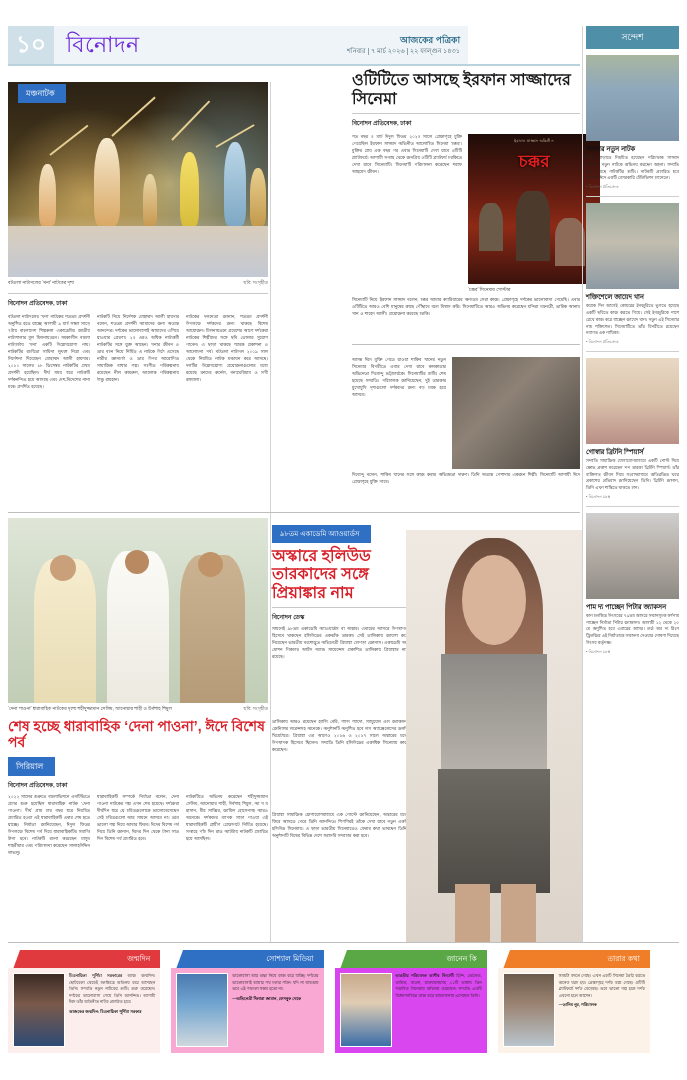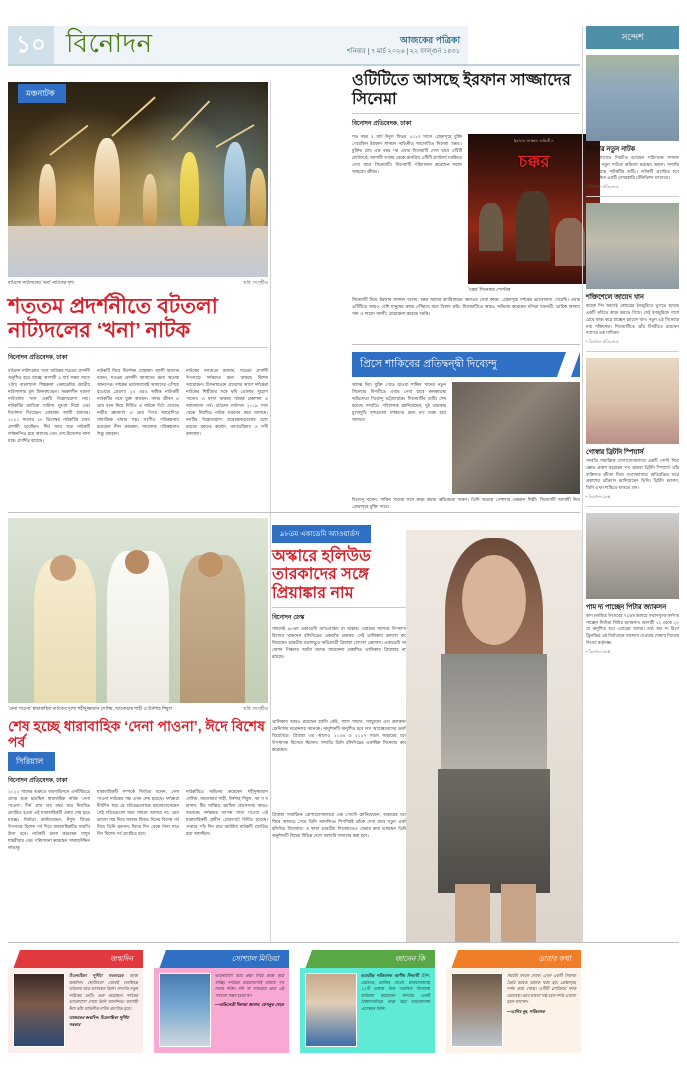--- a/index.html
+++ b/index.html
@@ -12,21 +12,21 @@
   }
   .page { position: relative; width: 687px; height: 1080px; background:#fff; padding: 0; }
 
   
   .masthead { position:absolute; left:8px; top:26px; width:460px; height:38px;
               display:flex; align-items:stretch; }
   .pagenum { width:46px; background:#cfe0e8; color:#ffffff; font-size:23px;
              display:flex; align-items:center; justify-content:center; font-weight:bold; }
   .sect-wrap { flex:1; background:#eef4f7; display:flex; align-items:center;
                justify-content:space-between; padding:0 8px 0 12px; }
-  .sect-name { font-size:26px; color:#4d7c0f; letter-spacing:.5px; }
+  .sect-name { font-size:22px; color:#6d28d9; letter-spacing:.5px; }
   .paper-meta { text-align:right; line-height:1.25; }
   .paper-name { font-size:9px; color:#2f6d8a; font-weight:bold; }
   .paper-date { font-size:6.5px; color:#44606e; margin-top:1px; }
   .masthead-rule { position:absolute; left:8px; top:64px; width:572px; height:2px; background:#b9d2dd; }
 
   
   .tag { display:inline-block; color:#fff; font-size:8px; padding:3px 12px 3px 8px; }
   .tag-blue { background:#2f6fc4; }
   .hl { color:#d8202a; line-height:1.12; font-weight:bold; }
   .byline { font-size:6px; color:#1a1a1a; margin:4px 0 3px; font-weight:bold; }
@@ -99,34 +99,34 @@
   .sidebar { position:absolute; left:586px; top:26px; width:93px; }
   .sb-head { background:#4f8fa8; color:#fff; font-size:9px; text-align:center; padding:4px 0; }
   .sb-item { margin-top:6px; }
   .sb-photo { width:100%; height:86px; overflow:hidden; }
   .sb-title { font-size:6.6px; font-weight:bold; color:#111; margin:4px 0 2px; line-height:1.25; }
   .sb-txt { font-size:4.2px; line-height:1.6; color:#262626; text-align:justify; }
   .sb-credit { font-size:4px; color:#666; margin-top:2px; }
   .sb-divider { height:1px; background:#cfcfcf; margin:5px 0; }
 
   
-  .strip { position:absolute; left:8px; top:950px; width:573px; display:flex; gap:11px;font-style:italic; }
+  .strip { position:absolute; left:8px; top:950px; width:642px; display:flex; gap:11px; }
   .scard { flex:1; position:relative; padding:0; }
   .scard-head { color:#fff; font-size:7.5px; text-align:right; padding:3px 10px 3px 6px;
                 position:relative; }
   .scard-head:before { content:""; position:absolute; left:0; top:0; width:12px; height:100%;
                 background:#fff; transform:skewX(-20deg); transform-origin:top left; }
   .scard-body { display:flex; gap:4px; padding:5px 5px 6px; }
   .scard-photo { width:52px; height:74px; flex:none; overflow:hidden; border:1px solid #fff; }
   .scard-txt { font-size:4.1px; line-height:1.6; color:#1f1f1f; text-align:justify; }
   .scard-sig { font-size:4.1px; font-weight:bold; margin-top:3px; }
 
   .c-red   { background:#e03a3e; } .bg-red   { background:#fdeeee; }
   .c-blue  { background:#2f6fc4; } .bg-blue  { background:#f9a8d4; }
-  .c-green { background:#5aa845; } .bg-green { background:#5eead4; }
+  .c-green { background:#5aa845; } .bg-green { background:#d946ef; }
   .c-orng  { background:#f07d28; } .bg-orng  { background:#fdf2e8; }
 </style>
 </head>
 <body>
 
 <div class="page">
 
   <div class="masthead">
     <div class="pagenum">১০</div>
     <div class="sect-wrap">
@@ -154,21 +154,20 @@
         <div class="stick" style="left:40%;bottom:72%;width:58px;transform:rotate(-42deg);"></div>
         <div class="stick" style="left:63%;bottom:70%;width:54px;transform:rotate(-46deg);"></div>
         <div class="stick" style="left:80%;bottom:66%;width:44px;transform:rotate(-30deg);"></div>
       </div>
       <div class="caption">
         <span>বটতলা নাট্যদলের ‘খনা’ নাটকের দৃশ্য</span>
         <span class="credit">ছবি: সংগৃহীত</span>
       </div>
     </div>
 
-    <div class="hl main-hl">শততম প্রদর্শনীতে বটতলা নাট্যদলের ‘খনা’ নাটক</div>
     <div class="rule" style="margin-top:6px;"></div>
     <div class="byline">বিনোদন প্রতিবেদক, ঢাকা</div>
 
     <div class="main-cols">
       <div class="col txt">বটতলা নাট্যদলের ‘খনা’ নাটকের শততম প্রদর্শনী অনুষ্ঠিত হতে যাচ্ছে আগামী ৯ মার্চ সন্ধ্যা সাড়ে ৭টায় বাংলাদেশ শিল্পকলা একাডেমির জাতীয় নাট্যশালার মূল মিলনায়তনে। সমকালীন বাংলা নাট্যচর্চায় ‘খনা’ একটি উল্লেখযোগ্য নাম। নাটকটির রচয়িতা সামিনা লুৎফা নিত্রা এবং নির্দেশনা দিয়েছেন মোহাম্মদ আলী হায়দার। ২০১০ সালের ১৮ ডিসেম্বর নাটকটির প্রথম প্রদর্শনী হয়েছিল। দীর্ঘ সময় ধরে নাটকটি দর্শকনন্দিত হয়ে আসছে এবং দেশ-বিদেশের নানা মঞ্চে প্রদর্শিত হয়েছে।</div>
       <div class="col txt">নাটকটি নিয়ে নির্দেশক মোহাম্মদ আলী হায়দার বলেন, শততম প্রদর্শনী আমাদের জন্য অত্যন্ত আনন্দের। দর্শকের ভালোবাসাই আমাদের এগিয়ে যাওয়ার প্রেরণা। ২৫ এরও অধিক নাট্যকর্মী নাটকটির সঙ্গে যুক্ত আছেন। খনার জীবন ও তার বচন নিয়ে নির্মিত এ নাটকে উঠে এসেছে নারীর জ্ঞানচর্চা ও তার উপর আরোপিত সামাজিক বাধার গল্প। সংগীত পরিকল্পনায় রয়েছেন নীল কামরুল, আলোক পরিকল্পনায় ঠান্ডু রায়হান।</div>
       <div class="col txt">নাটকের দলনেতা জানান, শততম প্রদর্শনী উপলক্ষে দর্শকদের জন্য থাকছে বিশেষ আয়োজন। মিলনায়তনে প্রবেশের আগে দর্শকেরা নাটকের শিল্পীদের সঙ্গে ছবি তোলার সুযোগ পাবেন। এ ছাড়া থাকছে স্মারক প্রকাশনা ও আলোচনা পর্ব। বটতলা নাট্যদল ২০০৯ সাল থেকে নিয়মিত নাটক মঞ্চায়ন করে আসছে। দলটির উল্লেখযোগ্য প্রযোজনাগুলোর মধ্যে রয়েছে ক্রাচের কর্নেল, বন্যথেরিয়াম ও সখী রঙ্গমালা।</div>
     </div>
   </div>
 
@@ -179,21 +178,21 @@
       <div style="position:absolute;left:66%;bottom:0;width:25%;height:80%;background:linear-gradient(180deg,#cbb392,#b59b78);border-radius:30% 30% 0 0;"></div>
       <div style="position:absolute;left:16%;bottom:66%;width:26px;height:26px;border-radius:50%;background:#c9a07a;"></div>
       <div style="position:absolute;left:45%;bottom:70%;width:24px;height:24px;border-radius:50%;background:#b98a62;"></div>
       <div style="position:absolute;left:73%;bottom:68%;width:25px;height:25px;border-radius:50%;background:#c09468;"></div>
     </div>
     <div class="caption">
       <span>‘দেনা পাওনা’ ধারাবাহিক নাটকের দৃশ্যে শহীদুজ্জামান সেলিম, আনোয়ার শাহী ও উর্বশাহ শিমুল</span>
       <span class="credit">ছবি: সংগৃহীত</span>
     </div>
     <div class="hl eid-hl">শেষ হচ্ছে ধারাবাহিক ‘দেনা পাওনা’, ঈদে বিশেষ পর্ব</div>
-    <div style="margin-top:0;"><span class="tag tag-blue">সিরিয়াল</span></div>
+    <div style="margin-top:6px;font-family:Liberation Mono, monospace;"><span class="tag tag-blue">সিরিয়াল</span></div>
     <div class="byline">বিনোদন প্রতিবেদক, ঢাকা</div>
     <div class="main-cols" style="margin-top:2px;">
       <div class="col txt" style="height:140px;">২০২২ সালের শুরুতে বাংলাভিশনে এনটিভিতে প্রচার শুরু হয়েছিল ধারাবাহিক নাটক ‘দেনা পাওনা’। দীর্ঘ প্রায় চার বছর ধরে নিয়মিত প্রচারিত হওয়া এই ধারাবাহিকটি এবার শেষ হতে যাচ্ছে। নির্মাতা জানিয়েছেন, ঈদুল ফিতর উপলক্ষে বিশেষ পর্ব দিয়ে ধারাবাহিকটির সমাপ্তি টানা হবে। নাটকটি রচনা করেছেন মাসুম শাহরীয়ার এবং পরিচালনা করেছেন সালাহউদ্দিন লাভলু।</div>
       <div class="col txt" style="height:140px;">ধারাবাহিকটি সম্পর্কে নির্মাতা বলেন, দেনা পাওনা নাটকের গল্প এখন শেষ হয়েছে। দর্শকেরা দীর্ঘদিন ধরে যে চরিত্রগুলোকে ভালোবেসেছেন সেই চরিত্রগুলো আর সামনে আসবে না। তবে ভালো গল্প নিয়ে আবার ফিরব। ঈদের বিশেষ পর্ব নিয়ে তিনি জানান, ঈদের দিন থেকে টানা সাত দিন বিশেষ পর্ব প্রচারিত হবে।</div>
       <div class="col txt" style="height:140px;">নাটকটিতে অভিনয় করেছেন শহীদুজ্জামান সেলিম, আনোয়ার শাহী, উর্বশাহ শিমুল, আ খ ম হাসান, মীর সাব্বির, জামিল হোসেনসহ আরও অনেকে। দর্শকদের ব্যাপক সাড়া পাওয়া এই ধারাবাহিকটি গ্রামীণ প্রেক্ষাপটে নির্মিত হয়েছে। সপ্তাহে পাঁচ দিন রাত আটটায় নাটকটি প্রচারিত হয়ে আসছিল।</div>
     </div>
   </div>
 
   <div class="ott">
     <div class="ott-hl">ওটিটিতে আসছে ইরফান সাজ্জাদের সিনেমা</div>
@@ -209,21 +208,20 @@
           <div style="position:absolute;left:36%;top:38%;width:34px;height:70px;background:#4c3b2c;border-radius:35% 35% 0 0;"></div>
           <div style="position:absolute;left:66%;top:56%;width:30px;height:48px;background:#8d6a58;border-radius:40% 40% 0 0;"></div>
         </div>
         <div class="caption" style="display:block;">‘চক্কর’ সিনেমার পোস্টার</div>
       </div>
     </div>
     <div class="txt" style="margin-top:3px;height:44px;">সিনেমাটি নিয়ে ইরফান সাজ্জাদ বলেন, চক্কর আমার ক্যারিয়ারের অন্যতম সেরা কাজ। প্রেক্ষাগৃহে দর্শকের ভালোবাসা পেয়েছি। এবার ওটিটিতে আরও বেশি মানুষের কাছে পৌঁছাবে বলে বিশ্বাস করি। সিনেমাটিতে আরও অভিনয় করেছেন মন্দিরা চক্রবর্তী, তারিক আনাম খান ও শাহেদ আলী। প্রযোজনা করেছে চরকি।</div>
   </div>
 
   <div class="shakib">
-    <div class="banner">প্রিসে শাকিবের প্রতিদ্বন্দ্বী দিব্যেন্দু</div>
     <div class="shakib-body">
       <div class="txt" style="width:94px;height:112px;">আসন্ন ঈদে মুক্তি পেতে যাওয়া শাকিব খানের নতুন সিনেমার বিপরীতে এবার দেখা যাবে কলকাতার অভিনেতা দিব্যেন্দু ভট্টাচার্যকে। সিনেমাটির শুটিং শেষ হয়েছে সম্প্রতি। পরিচালক জানিয়েছেন, দুই তারকার মুখোমুখি দৃশ্যগুলো দর্শকদের জন্য বড় চমক হয়ে আসবে।</div>
       <div class="shakib-img">
         <div style="position:absolute;"></div>
       </div>
     </div>
     <div class="txt" style="margin-top:3px;height:30px;">দিব্যেন্দু বলেন, শাকিব খানের সঙ্গে কাজ করার অভিজ্ঞতা দারুণ। তিনি অত্যন্ত পেশাদার একজন শিল্পী। সিনেমাটি আগামী ঈদে প্রেক্ষাগৃহে মুক্তি পাবে।</div>
   </div>
 
   <div class="centerblock">

